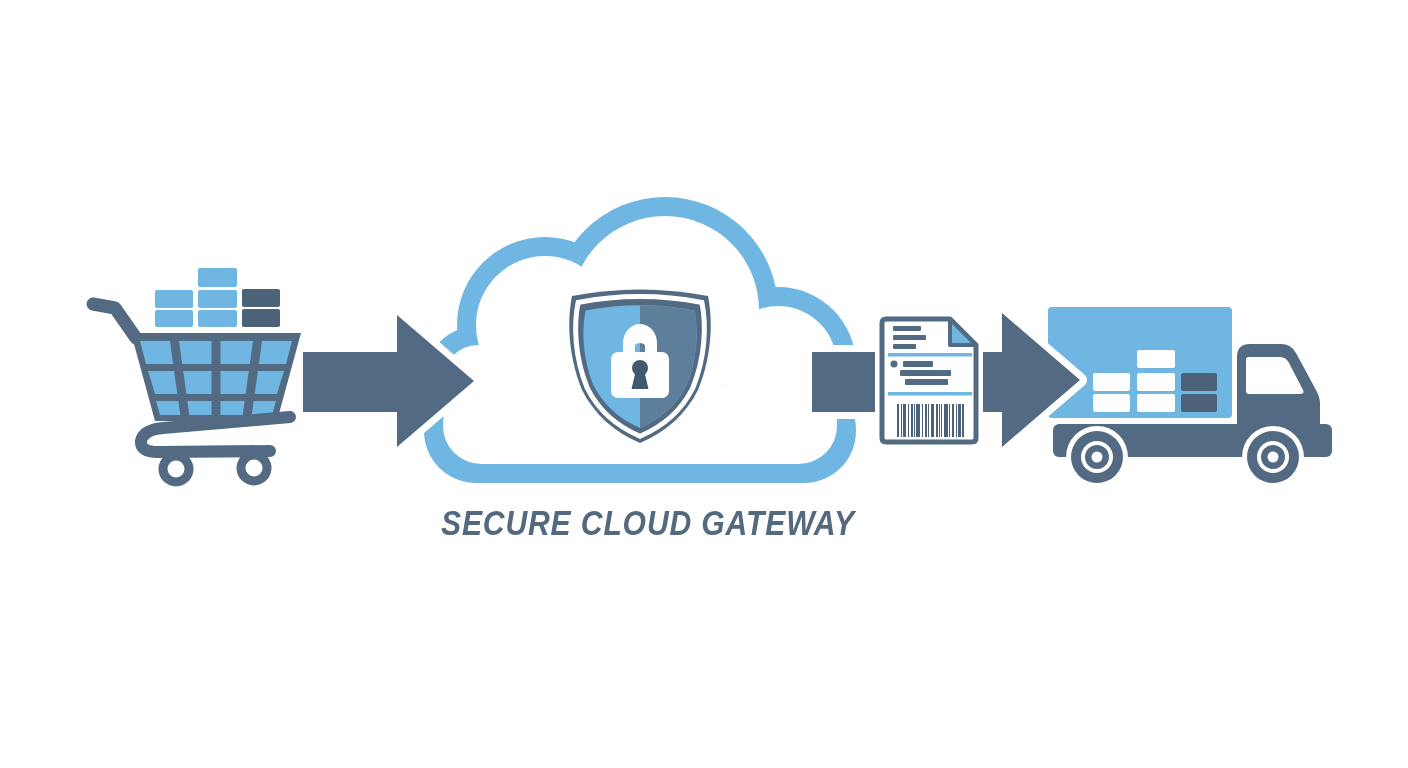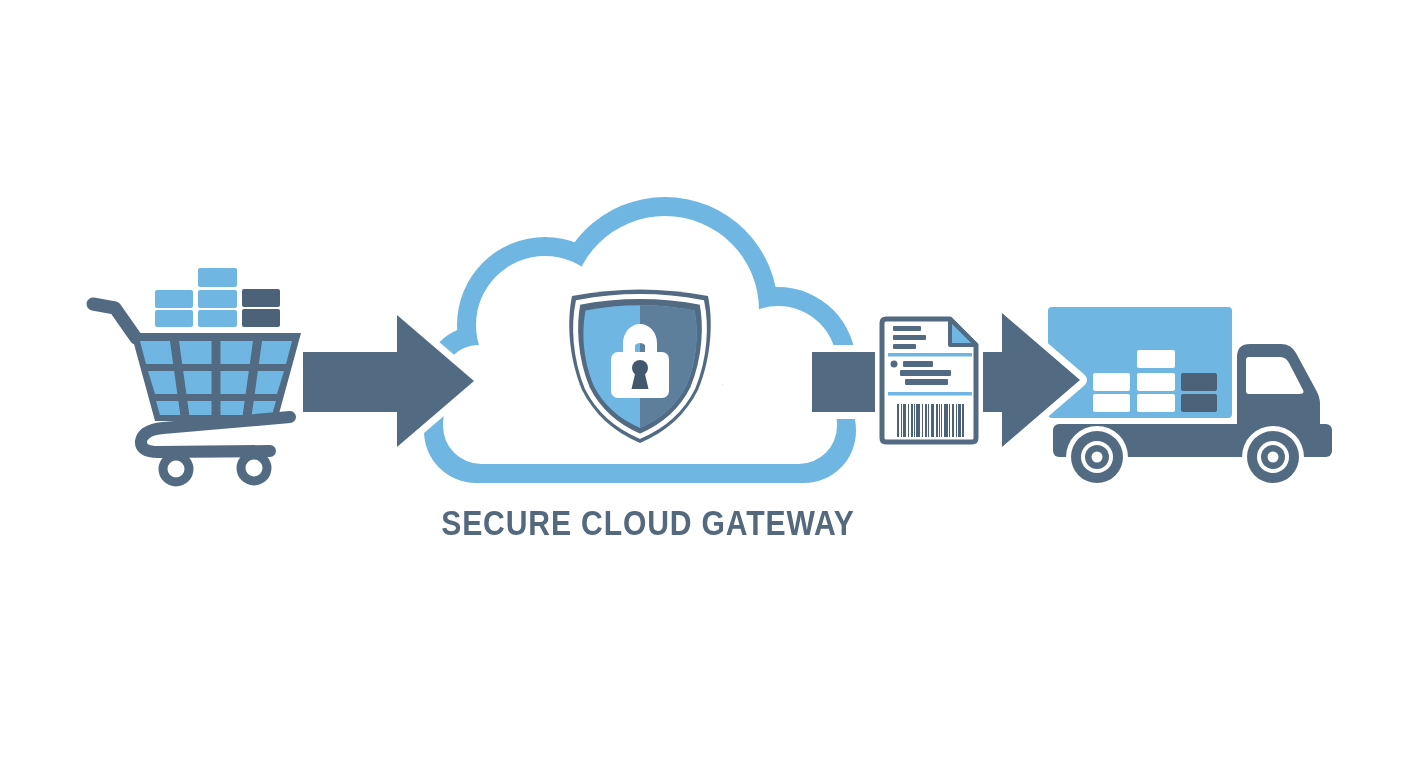--- a/index.html
+++ b/index.html
@@ -7,21 +7,21 @@
     --slate:#536B82;
     --slate-dark:#4C6278;
     --slate-mid:#5D7F9C;
     --keyhole:#42586E;
     --text-color:#54697E;
     --white:#ffffff;
   }
   html,body{margin:0;padding:0;}
   body{background:#fff;font-family:"Liberation Sans", sans-serif;}
   .canvas{
-    position:relative;width:1408px;height:628px;background:var(--white);overflow:hidden;
+    position:relative;width:1408px;height:628px;background:var(--white);overflow:hidden;font-style:italic;
   }
   svg{position:absolute;left:0;top:0;}
   .fill-blue{fill:var(--light-blue);}
   .fill-white{fill:var(--white);}
   .fill-slate{fill:var(--slate);}
   .fill-slate-dark{fill:var(--slate-dark);}
   .fill-slate-mid{fill:var(--slate-mid);}
   .fill-keyhole{fill:var(--keyhole);}
   .stroke-slate{stroke:var(--slate);}
   .halo{fill:var(--white);stroke:var(--white);stroke-width:14;stroke-linejoin:round;stroke-linecap:round;}

